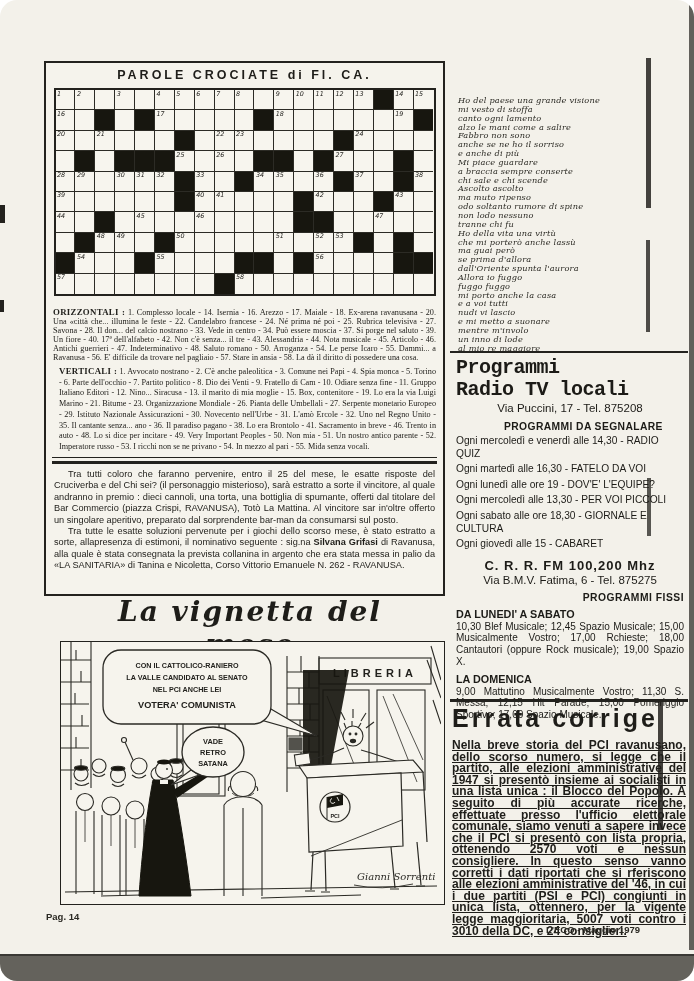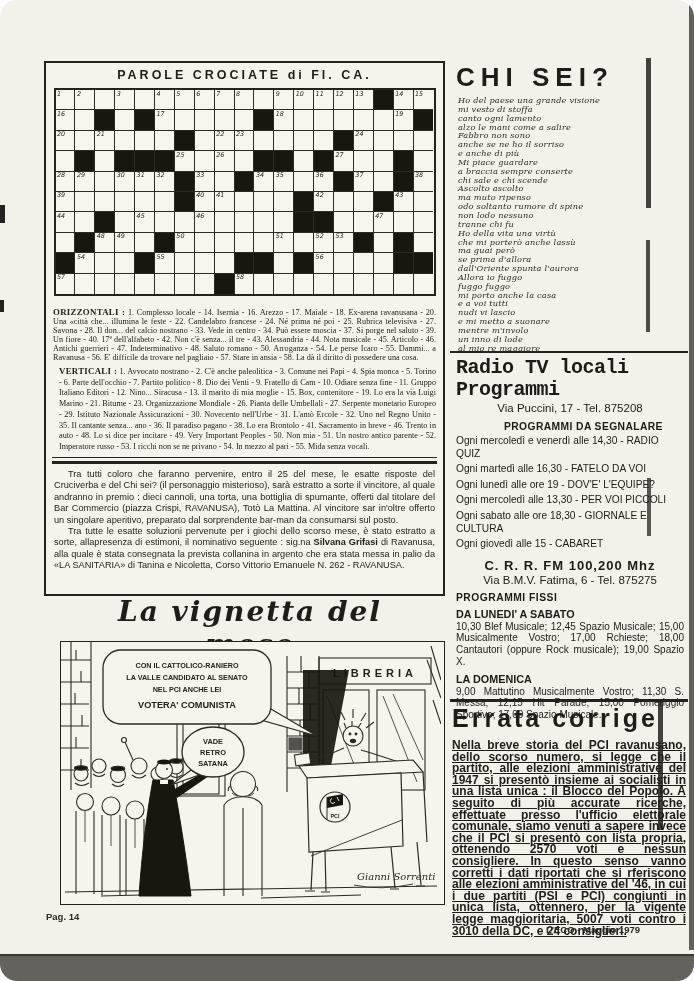--- a/index.html
+++ b/index.html
@@ -38,21 +38,21 @@
         font-size:8.2px;line-height:8.85px;letter-spacing:0.2px;color:#2a2923;}
   .rule-top{position:absolute;left:450px;top:351px;width:238px;height:2px;background:#23221e;}
   .rule-mid{position:absolute;left:450px;top:699px;width:238px;height:3px;background:#23221e;}
   .radio{position:absolute;left:456px;top:357px;width:228px;font-family:"Liberation Sans",sans-serif;color:#1c1b17;}
   .radio-title{font-family:"Liberation Mono",monospace;font-weight:bold;font-size:20px;line-height:22px;letter-spacing:-0.5px;}
   .station-name{text-align:center;font-weight:bold;font-size:13px;margin-top:7px;letter-spacing:1px;}
   .station-addr{text-align:center;font-size:11.5px;margin-top:1px;}
   .seg-head{font-weight:bold;font-size:10.3px;margin-top:7px;letter-spacing:0.4px;padding-left:48px;}
   .radio-items{margin-top:2px;}
   .radio-item{font-size:10.2px;line-height:12.6px;margin-top:3px;}
-  .fissi{text-align:left;font-weight:bold;font-size:10.3px;margin-top:6px;letter-spacing:0.5px;}
+  .fissi{text-align:right;font-weight:bold;font-size:10.3px;margin-top:6px;letter-spacing:0.5px;}
   .sub-label{font-weight:bold;font-size:10.8px;margin-top:5px;}
   .sched{font-size:10px;line-height:11.7px;text-align:justify;margin-top:1px;}
   .errata{position:absolute;left:452px;top:704px;width:237px;font-family:"Liberation Sans",sans-serif;}
   .errata-title{font-weight:bold;font-size:25px;letter-spacing:3px;white-space:nowrap;}
   .errata-body{margin-top:7px;font-size:12px;line-height:11.6px;font-weight:bold;text-align:justify;width:234px;text-decoration:underline;}
   .footer-left,.footer-right{position:absolute;top:911px;font-family:"Liberation Sans",sans-serif;
             font-size:9.5px;font-weight:bold;color:#2a2923;}
   .footer-left{left:46px;}
   .footer-right{right:54px;margin-top:13px;}
   
@@ -534,21 +534,20 @@
         <text x="152" y="102" text-anchor="middle" font-size="7.4" class="bubble-line">VADE</text>
         <text x="152" y="113" text-anchor="middle" font-size="7.4" class="bubble-line">RETRO</text>
         <text x="152" y="124" text-anchor="middle" font-size="7.4" class="bubble-line">SATANA</text>
       </g>
 
       <text x="296" y="238" font-size="10" font-style="italic" font-family="DejaVu Serif, serif" fill="#2b2a25">Gianni Sorrenti</text>
       <path d="M293,243 Q320,249 352,242" stroke="#2b2a25" stroke-width="0.9" fill="none"></path>
     </svg>
   </div>
 
-  <div class="chi-title">CHI SEI?</div>
   <div class="poem">
       <div>Ho del paese una grande visione</div>
       <div>mi vesto di stoffa</div>
       <div>canto ogni lamento</div>
       <div>alzo le mani come a salire</div>
       <div>Fabbro non sono</div>
       <div>anche se ne ho il sorriso</div>
       <div>e anche di più</div>
       <div>Mi piace guardare</div>
       <div>a braccia sempre conserte</div>
@@ -570,22 +569,22 @@
       <div>nudi vi lascio</div>
       <div>e mi metto a suonare</div>
       <div>mentre m'involo</div>
       <div>un inno di lode</div>
       <div>al mio re maggiore</div>
     </div>
 
   <div class="rule-top"></div>
 
   <div class="radio">
+    <div class="radio-title">Programmi</div>
     <div class="radio-title">Radio TV locali</div>
-    <div class="radio-title">Programmi</div>
     <div class="station-addr">Via Puccini, 17 - Tel. 875208</div>
     <div class="seg-head">PROGRAMMI DA SEGNALARE</div>
     <div class="radio-items">
         <div class="radio-item">Ogni mercoledì e venerdì alle 14,30 - RADIO QUIZ</div>
         <div class="radio-item">Ogni martedì alle 16,30 - FATELO DA VOI</div>
         <div class="radio-item">Ogni lunedì alle ore 19 - DOV'E' L'EQUIPE?</div>
         <div class="radio-item">Ogni mercoledì alle 13,30 - PER VOI PICCOLI</div>
         <div class="radio-item">Ogni sabato alle ore 18,30 - GIORNALE E CULTURA</div>
         <div class="radio-item">Ogni giovedì alle 15 - CABARET</div>
       </div>

